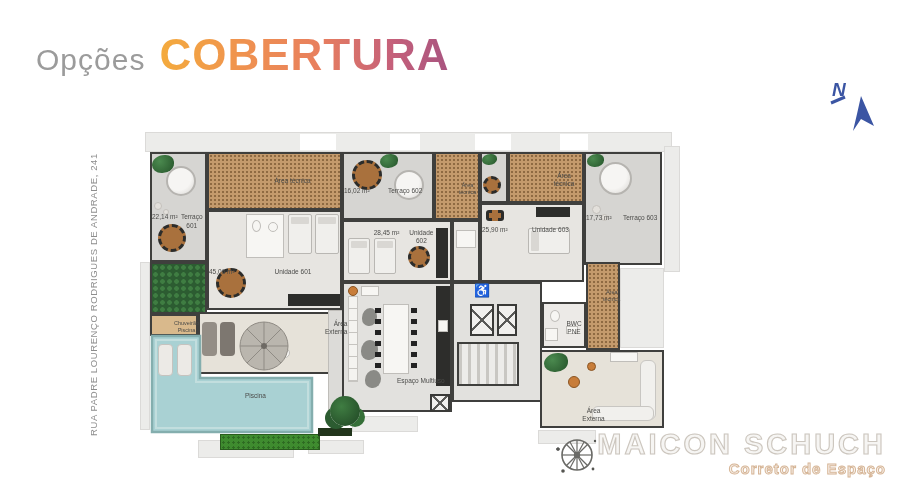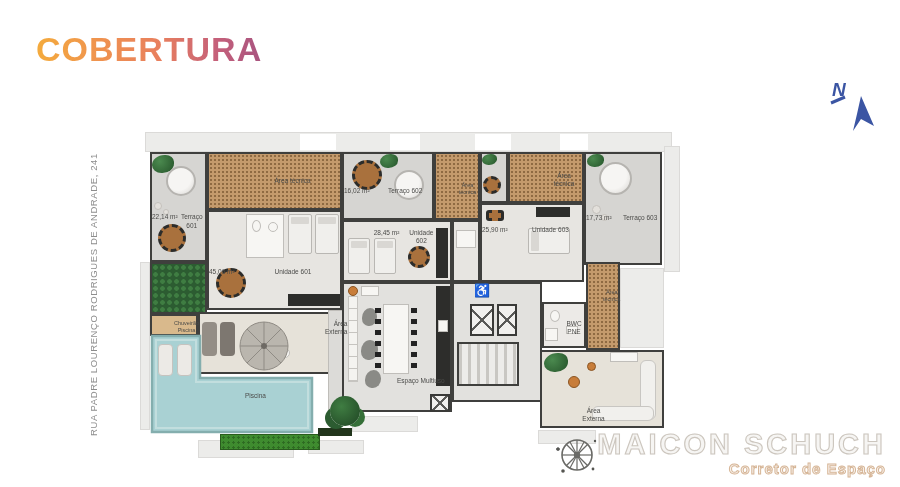--- a/index.html
+++ b/index.html
@@ -2,21 +2,21 @@
 <html><head>
 <meta charset="utf-8">
 <style>
   html,body{margin:0;padding:0;}
   body{width:900px;height:487px;background:#ffffff;overflow:hidden;position:relative;
        font-family:"Liberation Sans", sans-serif;}
 
   
   .header{position:absolute;left:36px;top:30px;display:flex;align-items:baseline;gap:14px;}
   .hdr-prefix{font-size:30px;font-weight:300;color:#9b9b9b;letter-spacing:1px;}
-  .hdr-title{font-size:34px;font-weight:700;letter-spacing:1px;
+  .hdr-title{font-size:44px;font-weight:700;letter-spacing:1px;
     background:linear-gradient(90deg,#f4ab3d 0%,#ef9150 30%,#e87f5e 55%,#c5607a 80%,#a85480 100%);
     -webkit-background-clip:text;background-clip:text;color:transparent;}
 
   
   .address{position:absolute;left:88px;top:186px;height:250px;
     writing-mode:vertical-rl;transform:rotate(180deg);
     font-size:9.5px;color:#8d8d8d;letter-spacing:.6px;white-space:nowrap;}
 
   
   .north{position:absolute;left:828px;top:76px;width:52px;height:58px;}
@@ -84,20 +84,21 @@
   .tree{border-radius:50%;background:radial-gradient(circle at 38% 35%,#3f7d42,#1f4423);z-index:7;
     box-shadow:-9px 7px 0 -4px #2c5c31, 10px 6px 0 -5px #356f38;}
   .lounger{border-radius:4px;z-index:5;}
   .plounger{background:#eceae6;border:1px solid #c5c3bf;border-radius:4px;z-index:5;}
   .wc-icon{z-index:6;color:#2e2e2c;font-size:13px;line-height:1;}
 </style>
 </head>
 <body>
 
 <div class="header">
+  <span class="hdr-prefix">Opções</span>
   <span class="hdr-title">COBERTURA</span>
 </div>
 
 <div class="address">RUA PADRE LOURENÇO RODRIGUES DE ANDRADE, 241</div>
 
 <div class="north">
   <svg width="52" height="58" viewBox="0 0 52 58">
     <text x="4" y="20" font-size="19" font-weight="bold" font-style="italic" fill="#3b55a3">N</text>
     <line x1="3" y1="27" x2="17" y2="21" stroke="#3b55a3" stroke-width="3"></line>
     <polygon points="33,20 46,50 33,43 25,55 29,38" fill="#3b55a3"></polygon>

